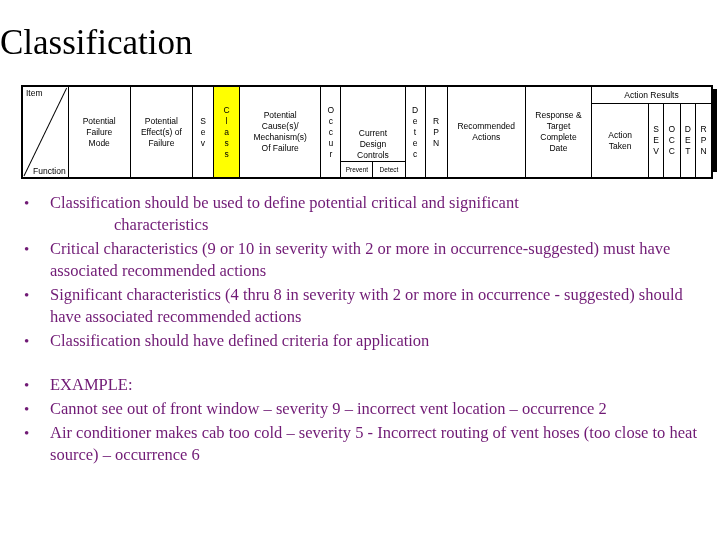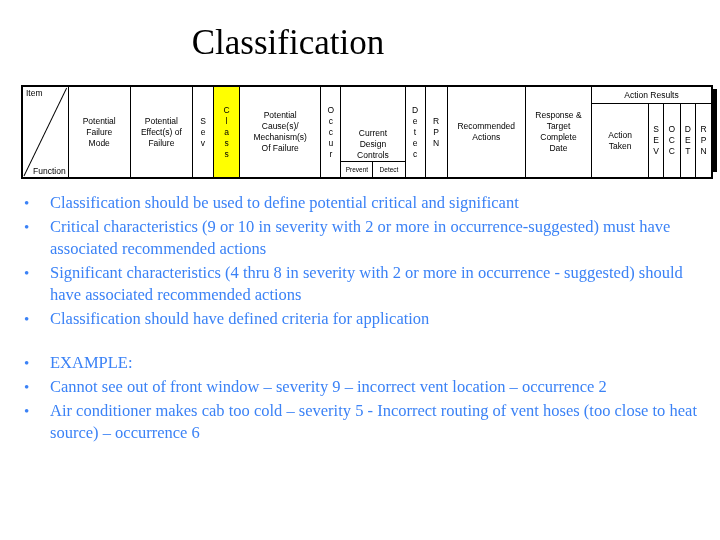--- a/index.html
+++ b/index.html
@@ -14,21 +14,20 @@
     overflow: hidden;
     position: relative;
   }
 
   
   .slide-title {
     position: absolute;
     top: 23px;
     left: 0;
     width: 576px;
-    text-align: center;
     font-family: "Liberation Serif", "DejaVu Serif", serif;
     font-size: 35px;
     line-height: 40px;
     color: #000000;
     font-weight: normal;
     letter-spacing: 0px;
   }
 
   
   .fmea-wrap {
@@ -176,21 +175,21 @@
 
   
   .body-text {
     position: absolute;
     left: 24px;
     top: 192px;
     width: 676px;
     font-family: "Liberation Serif", "DejaVu Serif", serif;
     font-size: 16.5px;
     line-height: 22px;
-    color: #3b82f6;
+    color: #701a75;
   }
   .bullet {
     position: relative;
     margin: 0 0 2px 0;
     padding-left: 26px;
     text-indent: -26px;
   }
   .bullet .dot {
     display: inline-block;
     width: 26px;
@@ -360,20 +359,21 @@
       </td>
     </tr>
   </tbody>
     </table>
 </div>
 
 <div class="body-text">
 
   <div class="bullet">
     <span class="dot">•</span><span>Classification should be used to define potential critical and significant</span>
+    <span class="cont">characteristics</span>
   </div>
 
   <div class="bullet">
     <span class="dot">•</span><span>Critical characteristics (9 or 10 in severity with 2 or more in occurrence-suggested) must have associated recommended actions</span>
   </div>
 
   <div class="bullet">
     <span class="dot">•</span><span>Significant characteristics (4 thru 8 in severity with 2 or more in occurrence - suggested) should have associated recommended actions</span>
   </div>
 

